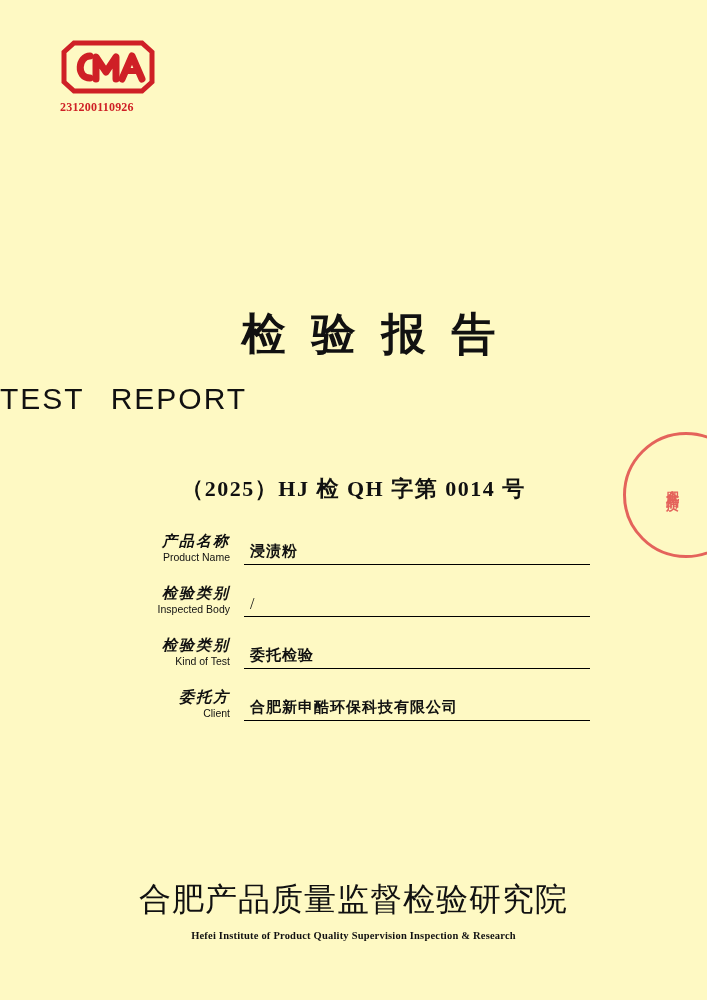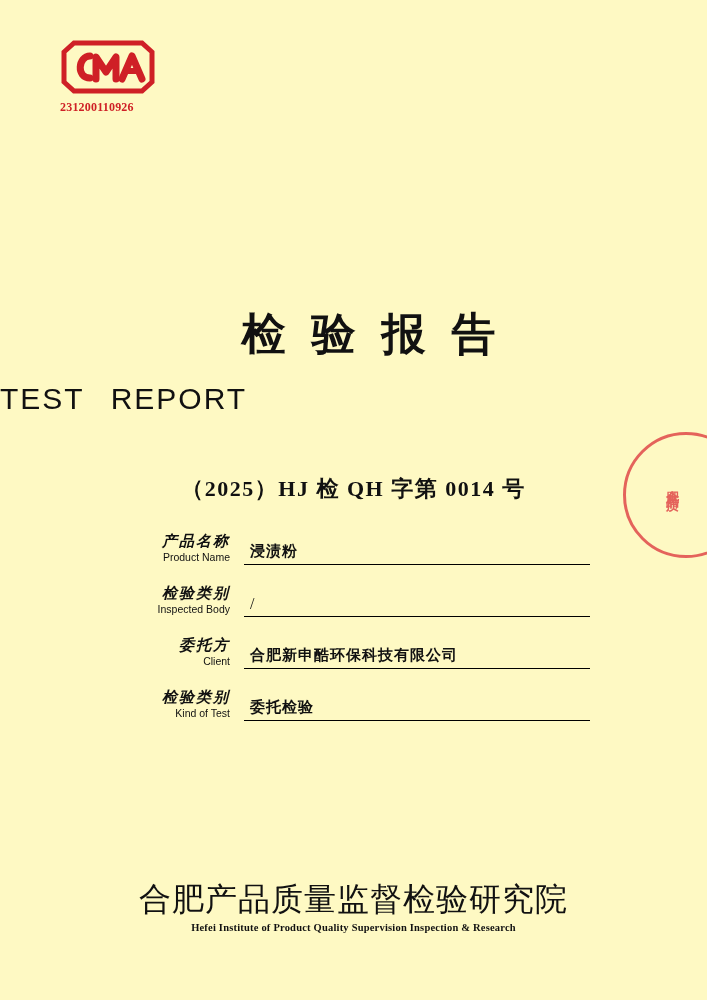--- a/index.html
+++ b/index.html
@@ -176,20 +176,21 @@
     text-align: center;
   }
   .footer-cn {
     font-family: "Liberation Sans", sans-serif;
     font-weight: normal;
     font-size: 32px;
     letter-spacing: 1px;
     color: #111;
   }
   .footer-en {
+    margin-top: 8px;
     font-family: "Liberation Serif", serif;
     font-weight: bold;
     font-size: 10.5px;
     letter-spacing: 0.2px;
     color: #111;
   }
 </style>
 </head>
 <body>
 
@@ -235,35 +236,35 @@
         <div class="label-cn">检验类别</div>
         <div class="label-en">Inspected Body</div>
       </div>
       <div class="field-value-wrap">
         <div class="field-value slash">/</div>
       </div>
     </div>
 
     <div class="field-row">
       <div class="field-label">
+        <div class="label-cn">检验类别</div>
+        <div class="label-en">Kind of Test</div>
+      </div>
+      <div class="field-value-wrap">
+        <div class="field-value">委托检验</div>
+      </div>
+    </div>
+
+    <div class="field-row">
+      <div class="field-label">
         <div class="label-cn">委托方</div>
         <div class="label-en">Client</div>
       </div>
       <div class="field-value-wrap">
         <div class="field-value">合肥新申酷环保科技有限公司</div>
-      </div>
-    </div>
-
-    <div class="field-row">
-      <div class="field-label">
-        <div class="label-cn">检验类别</div>
-        <div class="label-en">Kind of Test</div>
-      </div>
-      <div class="field-value-wrap">
-        <div class="field-value">委托检验</div>
       </div>
     </div>
 
   </div>
 
   <div class="footer">
     <div class="footer-cn">合肥产品质量监督检验研究院</div>
     <div class="footer-en">Hefei Institute of Product Quality Supervision Inspection &amp; Research</div>
   </div>
 

